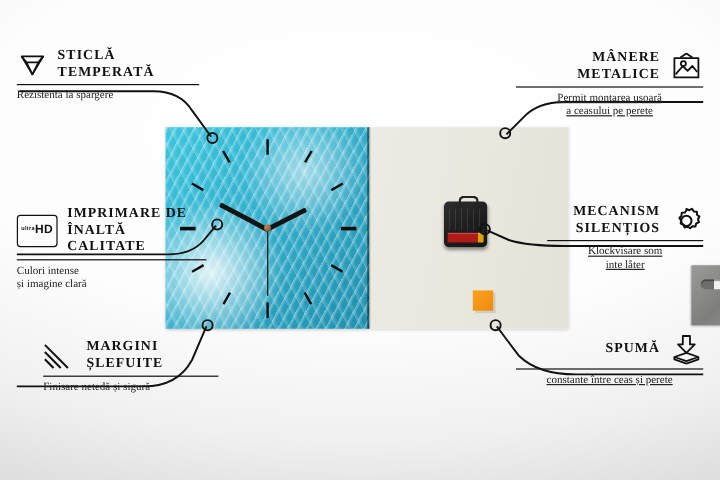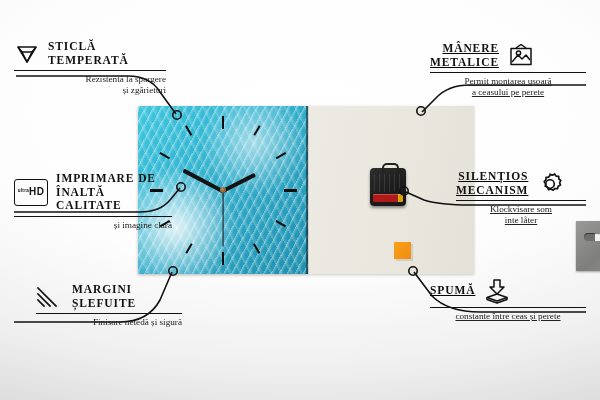--- a/index.html
+++ b/index.html
@@ -93,22 +93,22 @@
   .callout{position:absolute;}
   .co-head{display:flex;align-items:center;gap:8px;}
   .co-title{
     font-weight:bold;font-size:11.5px;letter-spacing:.9px;color:#111;
     line-height:13.5px;text-transform:uppercase;
   }
   .co-rule{height:1.4px;background:#111;margin:3px 0 3px 0;}
   .co-desc{font-size:9.2px;line-height:11px;color:#222;}
   .co-left .co-head{justify-content:flex-start;}
   .co-left .co-title{text-align:left;}
-  .co-left .co-desc{text-align:right;}
-  .co-right .co-head{text-decoration:underline;}
+  .co-left .co-desc{text-align:left;}
+  .co-right .co-head{justify-content:flex-end;}
   .co-right .co-title{text-align:right;}
   .co-right .co-desc{text-align:center;text-decoration:underline;}
   .ic{flex:0 0 auto;display:block;}
   
   #leaders{position:absolute;left:0;top:0;width:600px;height:400px;pointer-events:none;}
   .hdbox{
     border:1.6px solid #111;border-radius:3px;padding:1px 3px 2px 3px;
     display:flex;align-items:center;justify-content:center;
     line-height:1;
   }
@@ -185,37 +185,37 @@
         </g>
       </svg>
       <div class="co-title">
         <div>STICLĂ</div>
         <div>TEMPERATĂ</div>
       </div>
     </div>
     <div class="co-rule"></div>
     <div class="co-desc">
       <div>Rezistentă la spargere</div>
-      <div>și zgârieturi</div>
     </div>
   </div>
 
   <div class="callout co-left" style="left:14px;top:172px;width:158px;">
     <div class="co-head">
       <div class="hdbox ic" style="width:26px;height:22px;">
         <span class="hd-ultra">ultra</span>
         <span class="hd-hd">HD</span>
       </div>
       <div class="co-title">
         <div>IMPRIMARE DE</div>
         <div>ÎNALTĂ CALITATE</div>
       </div>
     </div>
     <div class="co-rule"></div>
     <div class="co-desc">
+      <div>Culori intense</div>
       <div>și imagine clară</div>
     </div>
   </div>
 
   <div class="callout co-left" style="left:36px;top:283px;width:146px;">
     <div class="co-head">
       <svg class="ic" width="28" height="22" viewBox="0 0 28 22">
         <g stroke="#111" stroke-width="1.7" stroke-linecap="square">
           <path d="M2,2 L20,20"></path>
           <path d="M2,8 L14,20"></path>
@@ -252,22 +252,22 @@
     <div class="co-rule"></div>
     <div class="co-desc">
       <div>Permit montarea ușoară</div>
       <div>a ceasului pe perete</div>
     </div>
   </div>
 
   <div class="callout co-right" style="left:456px;top:170px;width:130px;">
     <div class="co-head">
       <div class="co-title">
+        <div>MECANISM</div>
         <div>SILENȚIOS</div>
-        <div>MECANISM</div>
       </div>
       <svg class="ic" width="28" height="26" viewBox="0 0 28 28">
         <g fill="none" stroke="#111" stroke-width="1.8" stroke-linejoin="round">
           <path d="M14,3.4 l2.6,1.1 2.4,-1.3 1.7,2.4 2.7,0.2 0.1,2.8 2.2,1.6 -1.3,2.4 0.9,2.6 -2.5,1.2 -0.7,2.7 -2.7,-0.3 -2,1.9 -2.3,-1.4 -2.7,0.7 -1,-2.5 -2.5,-1.1 0.3,-2.7 -1.5,-2.3 1.9,-1.9 0.2,-2.7 2.7,-0.2 1.7,-2.1 Z"></path>
           <circle cx="14" cy="14" r="4.6"></circle>
         </g>
       </svg>
     </div>
     <div class="co-rule"></div>
     <div class="co-desc">

